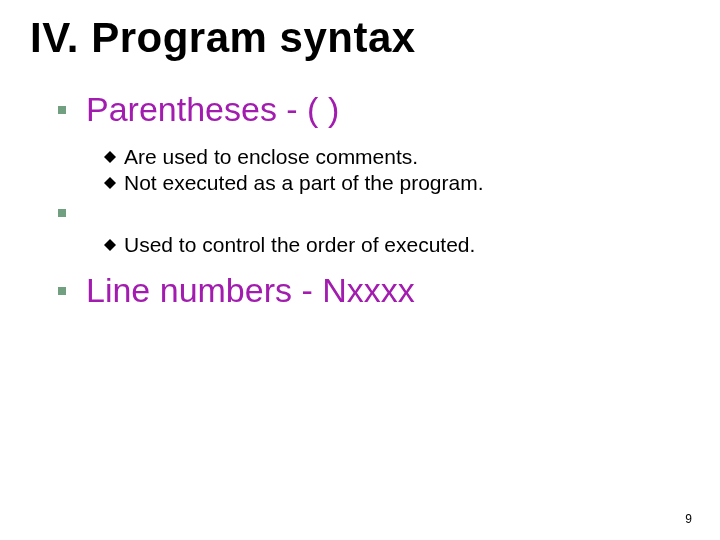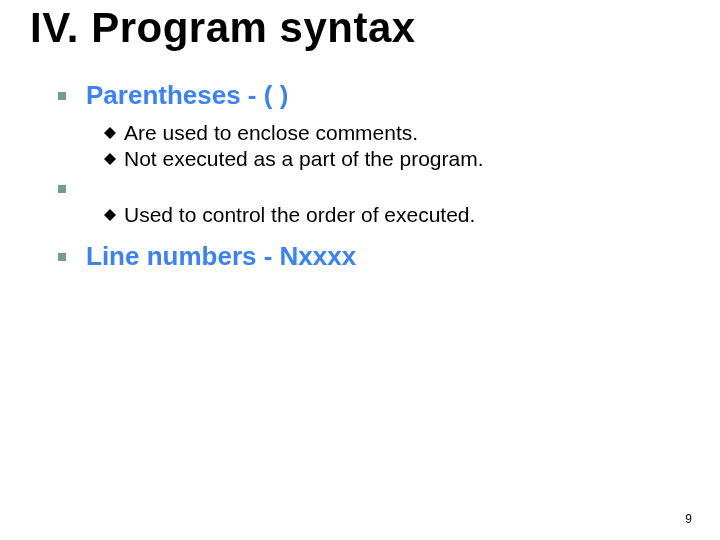--- a/index.html
+++ b/index.html
@@ -7,21 +7,21 @@
       width: 720px;
       height: 540px;
       background: #fff;
       font-family: Arial, Helvetica, sans-serif;
       position: relative;
       overflow: hidden;
     }
     .slide {
       width: 100%;
       height: 100%;
-      padding: 4px 30px 20px 30px;
+      padding: 14px 30px 20px 30px;
       position: relative;
     }
     .title {
       font-size: 42px;
       font-weight: bold;
       color: #000;
       margin-bottom: 28px;
       letter-spacing: 0.5px;
     }
     .level1 {
@@ -36,28 +36,28 @@
       align-items: center;
     }
     .sq-bullet {
       width: 8px;
       height: 8px;
       background: #70a080;
       flex-shrink: 0;
       margin-right: 20px;
     }
     .level1-text {
-      font-size: 26px;
-      font-weight: bold;
-      color: #3b82f6;
+      font-size: 34px;
+      font-weight: normal;
+      color: #a21caf;
     }
     .level2 {
       list-style: none;
       padding-left: 46px;
-      margin-top: 10px;
+      margin-top: 16px;
       margin-bottom: 14px;
     }
     .level2 > li {
       display: flex;
       align-items: flex-start;
       margin-bottom: 2px;
     }
     .diamond-bullet {
       width: 12px;
       height: 12px;

